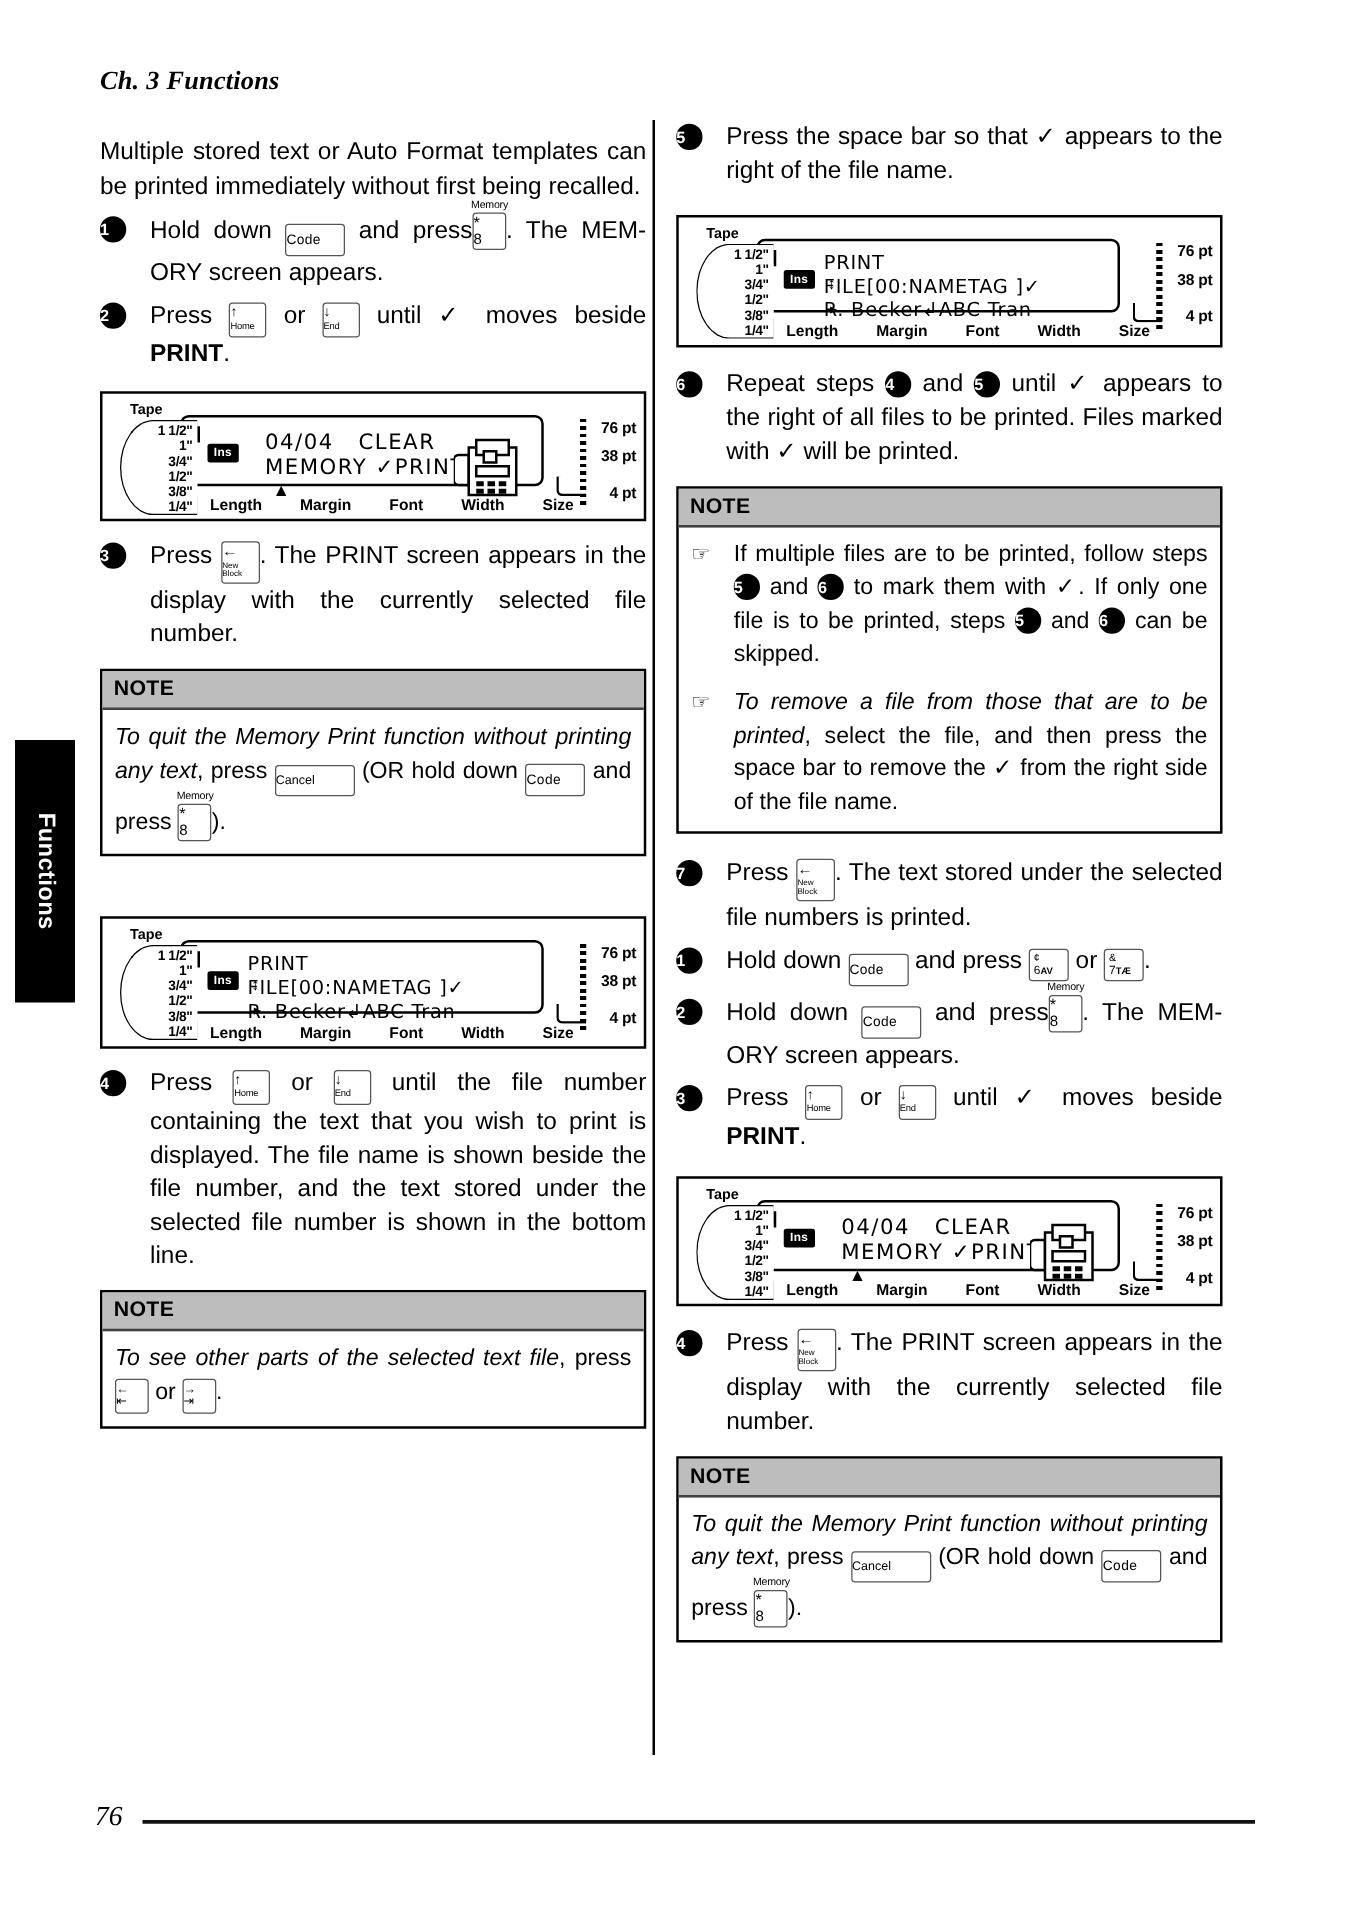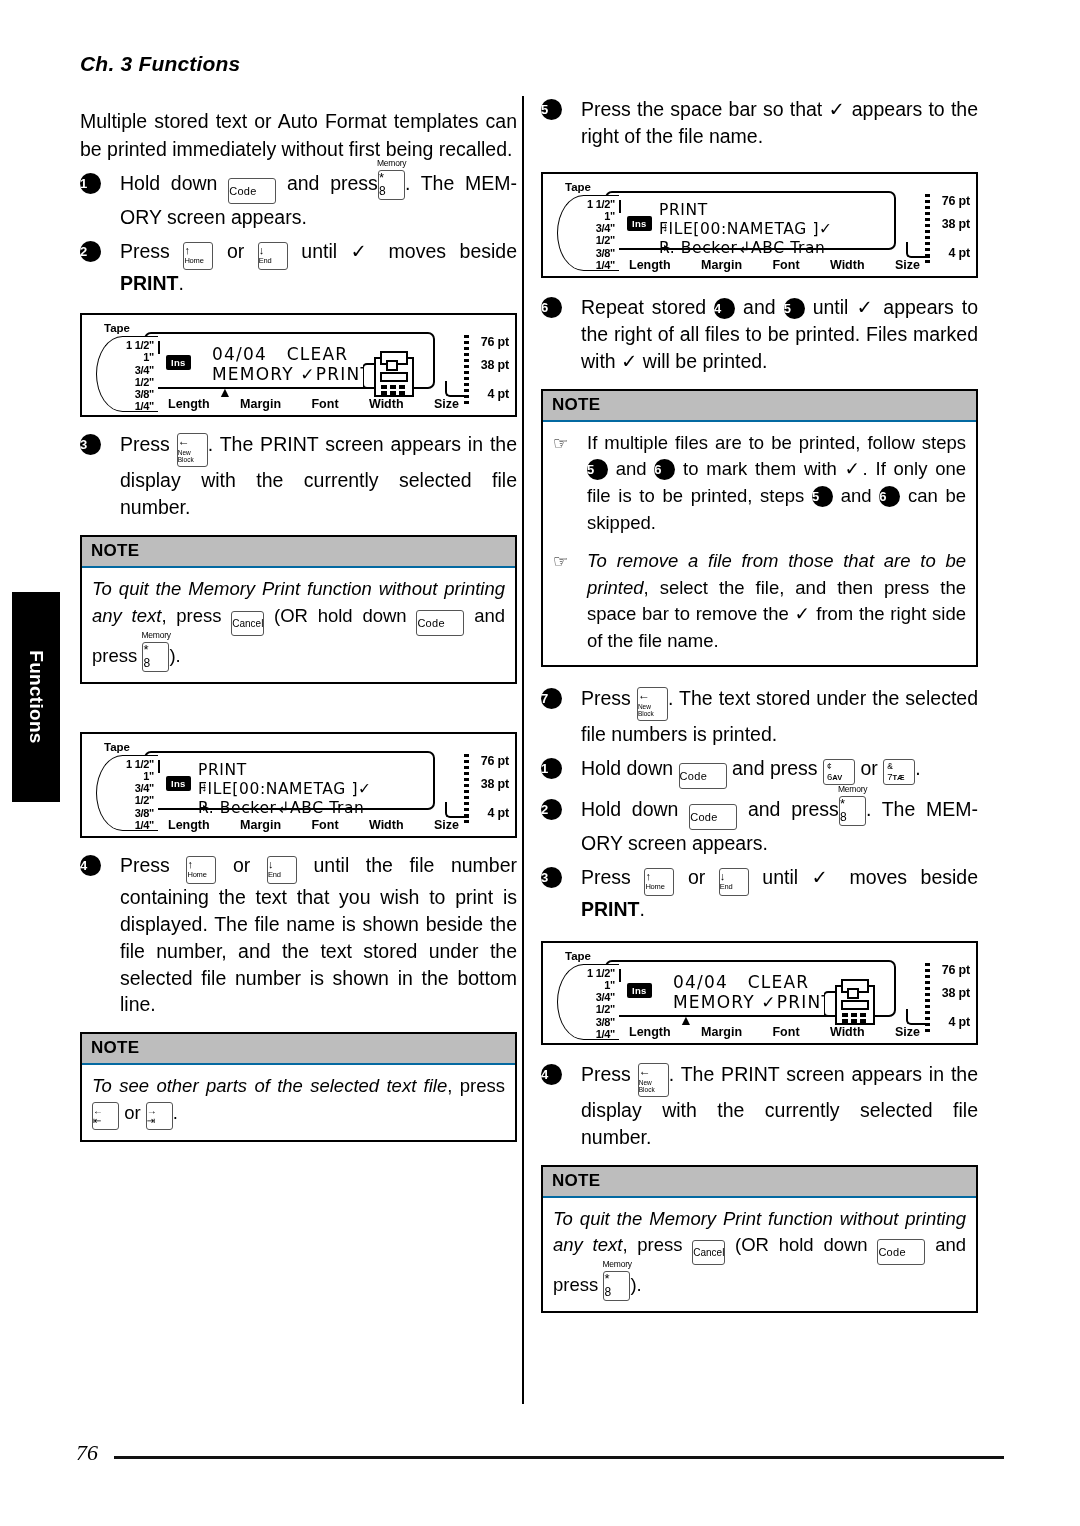--- a/index.html
+++ b/index.html
@@ -15,21 +15,21 @@
     color: #000000;
     overflow: hidden;
   }
 
   
   .page { position: absolute; inset: 0; }
 
   .chapter-head {
     position: absolute;
     left: 80px; top: 52px;
-    font-family: Liberation Sans, sans-serif;
+    font-family: Liberation Serif, serif;
     font-style: italic;
     font-weight: bold;
     font-size: 21px;
     letter-spacing: .2px;
   }
 
   .side-tab {
     position: absolute;
     left: 12px; top: 592px;
     width: 48px; height: 210px;
@@ -149,21 +149,21 @@
     line-height: 1;
     position: relative;
   }
   .key.code {
     width: 48px; height: 26px;
     font-size: 11px;
     line-height: 25px;
     letter-spacing: .3px;
   }
   .key.cancel {
-    width: 33px; height: 25px;
+    width: 64px; height: 25px;
     font-size: 10px;
     line-height: 24px;
   }
   .key.mem {
     width: 27px; height: 30px;
     font-size: 11px;
     padding-top: 1px;
   }
   .key.mem .k1 { display: block; font-size: 13px; line-height: 12px; }
   .key.mem .k2 { display: block; font-size: 12px; line-height: 14px; }
@@ -205,21 +205,21 @@
   .key.cursorkey .ar { display: block; font-size: 10px; line-height: 10px; }
 
   
   .note {
     border: 2px solid #000;
     margin-top: 14px;
     background: #fff;
   }
   .note-hd {
     background: #bdbdbd;
-    border-bottom: 2px solid #0369a1;
+    border-bottom: 2px solid #404040;
     font-weight: bold;
     font-size: 17px;
     padding: 4px 9px 5px 9px;
     letter-spacing: .3px;
   }
   .note-bd {
     padding: 8px 10px 10px 10px;
     font-size: 18.5px;
     line-height: 1.45;
   }
@@ -562,21 +562,21 @@
         <span>Length</span>
         <span>Margin</span>
         <span>Font</span>
         <span>Width</span>
         <span>Size</span>
       </div>
     </div>
 
     <div class="step j" style="margin-top:16px;">
       <span class="bullet-num">6</span>
-      <span>Repeat stored</span>
+      <span>Repeat steps</span>
       <span class="bullet-num">4</span>
       <span>and</span>
       <span class="bullet-num">5</span>
       <span>until ✓ appears to the right of all files to be printed. Files marked with ✓ will be printed.</span>
     </div>
 
     <div class="note">
       <div class="note-hd">NOTE</div>
       <div class="note-bd">
         <p class="note-li">

